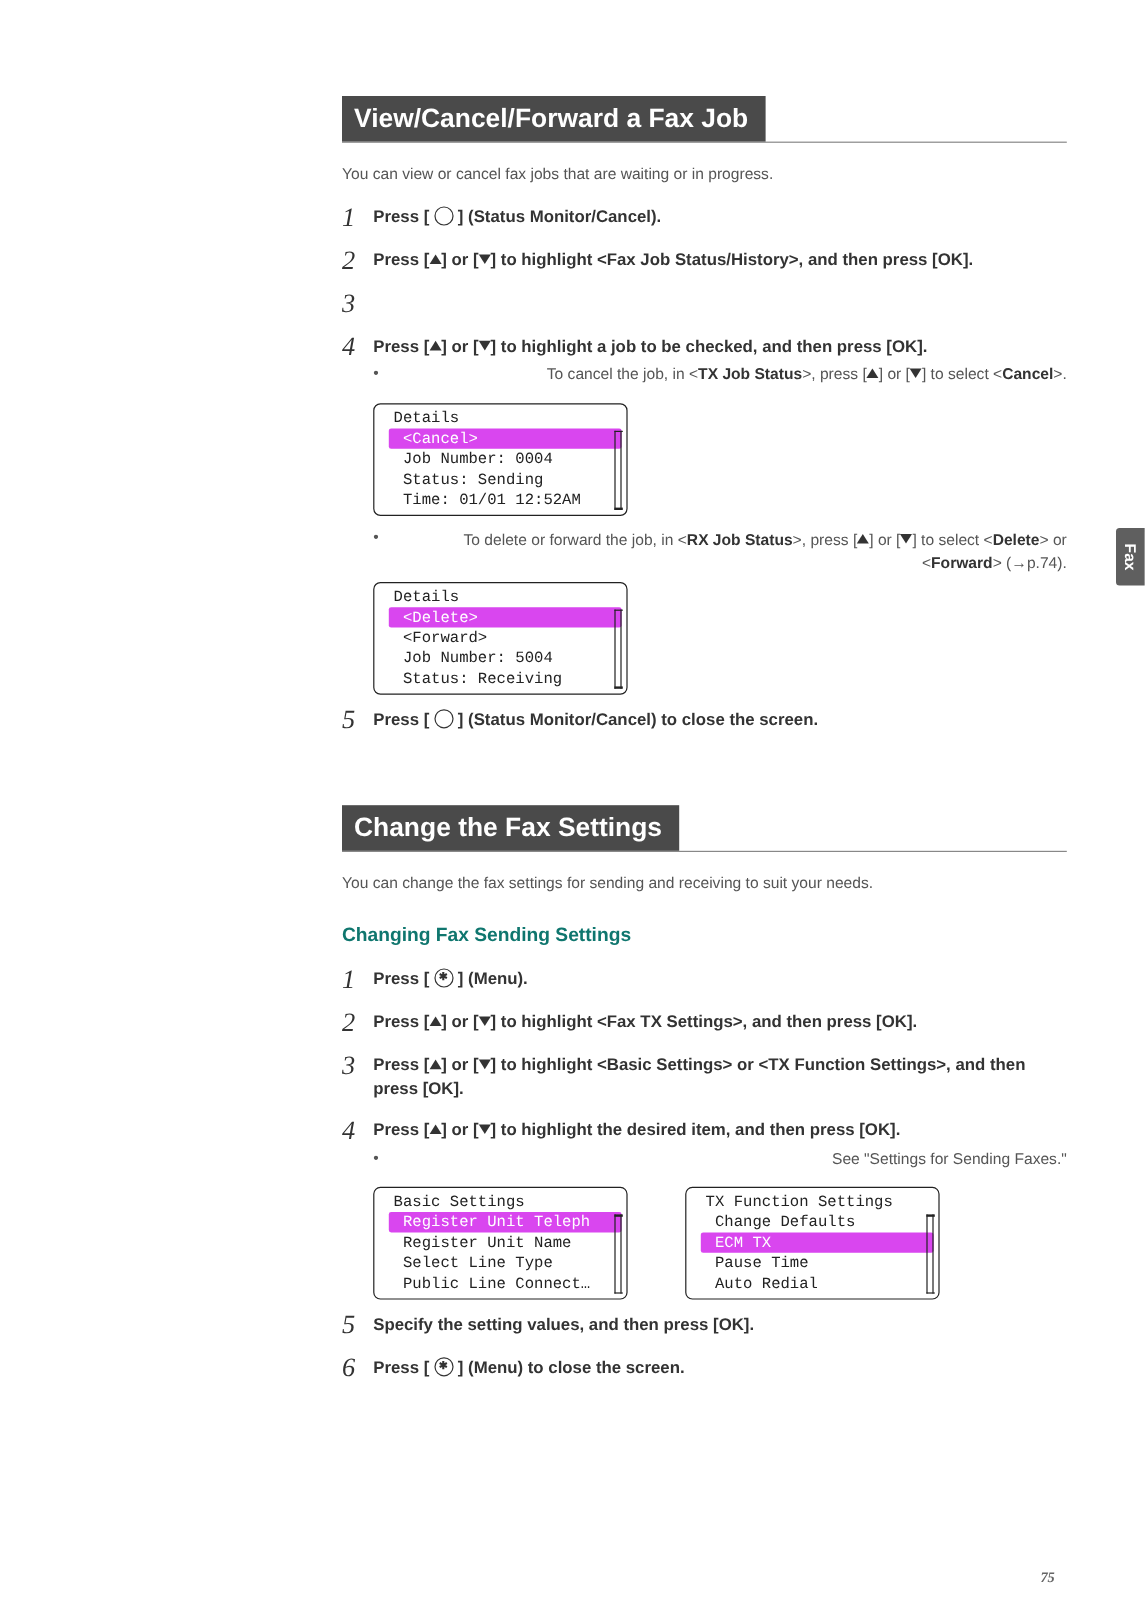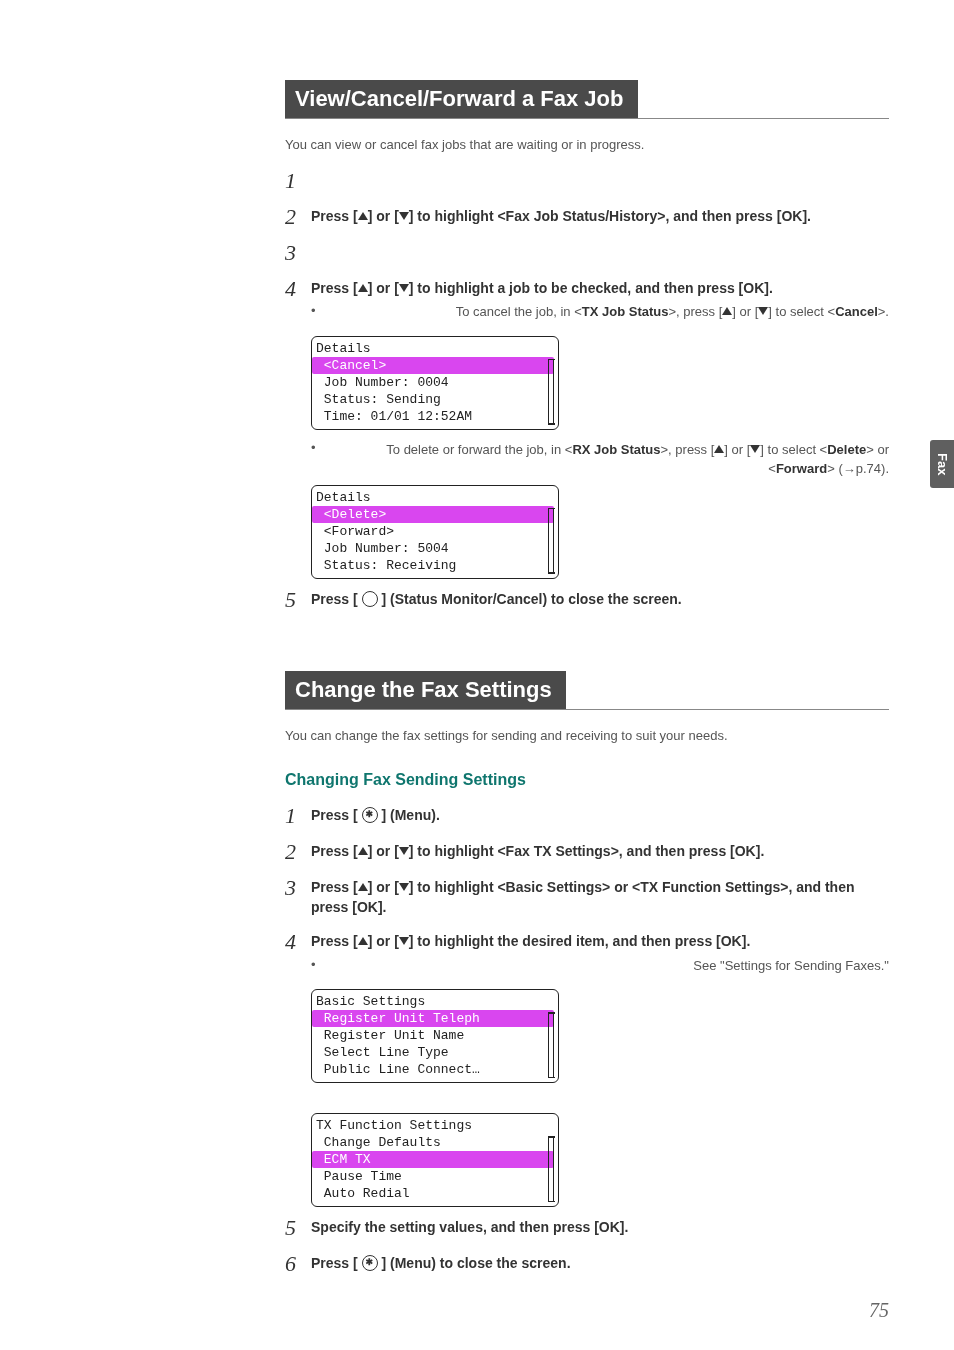--- a/index.html
+++ b/index.html
@@ -79,24 +79,24 @@
   }
   .tri-up, .tri-down {
     display: inline-block;
     width: 0; height: 0;
     vertical-align: 1px;
   }
   .tri-up { border-left: 5px solid transparent; border-right: 5px solid transparent; border-bottom: 8px solid #333; }
   .tri-down { border-left: 5px solid transparent; border-right: 5px solid transparent; border-top: 8px solid #333; }
   .lcd {
     margin: 6px 0 10px 26px;
-    width: 248px;
+    width: 212px;
     border: 1.5px solid #222;
     border-radius: 6px;
-    padding: 3px 4px 4px 0;
+    padding: 3px 4px 4px 12px;
     font-family: "Courier New", monospace;
     font-size: 13px;
     color: #222;
     background: #fff;
     position: relative;
   }
   .lcd-row { padding: 1px 4px; white-space: pre; }
   .lcd-row.sel { background: #d946ef; color: #fff; border-radius: 2px; }
   .lcd-scroll {
     position: absolute;
@@ -111,23 +111,22 @@
     content: "";
     position: absolute;
     left: -1.5px; right: -1.5px;
     height: 1.5px;
     background: #222;
   }
   .lcd-scroll::before { top: 0; }
   .lcd-scroll::after { bottom: 0; }
   .lcd-pair {
     display: flex;
-    gap: 30px;
+    gap: 48px;
     margin: 6px 0 10px 26px;
-    flex-direction: column;
   }
   .lcd-pair .lcd { margin: 0; }
   .subheading {
     font-size: 16px;
     font-weight: 700;
     color: #0f766e;
     margin: 28px 0 16px 0;
   }
   .side-tab {
     position: absolute;
@@ -140,44 +139,48 @@
     display: flex;
     align-items: center;
     justify-content: center;
     font-size: 13px;
     font-weight: 700;
     writing-mode: vertical-rl;
     border-radius: 3px 0 0 3px;
   }
   .page-num {
     position: absolute;
-    right: 65px;
+    right: 75px;
     bottom: 28px;
     font-style: italic;
     font-family: Georgia, serif;
-    font-size: 20px;
+    font-size: 12px;
     color: #666;
+    font-weight: bold;
   }
   .arrow-right { display: inline-block; font-size: 13px; }
   b.inline { font-weight: 700; color: #333; }
 </style>
 </head>
 <body>
 
 
 
 <div class="side-tab">Fax</div>
 
 
 <div class="section-header">View/Cancel/Forward a Fax Job</div>
 <div class="section-underline"></div>
 <p class="intro">You can view or cancel fax jobs that are waiting or in progress.</p>
 
 <div class="step">
   <div class="step-num">1</div>
+  <div class="step-body">
+    <span class="bold"><span>Press [</span> <span class="icon-circle"></span> <span>] (Status Monitor/Cancel).</span></span>
+  </div>
 </div>
 
 <div class="step">
   <div class="step-num">2</div>
   <div class="step-body">
     <span class="bold"><span>Press [</span><span class="tri-up"></span><span>] or [</span><span class="tri-down"></span><span>] to highlight &lt;Fax Job Status/History&gt;, and then press [OK].</span></span>
   </div>
 </div>
 
 <div class="step">

